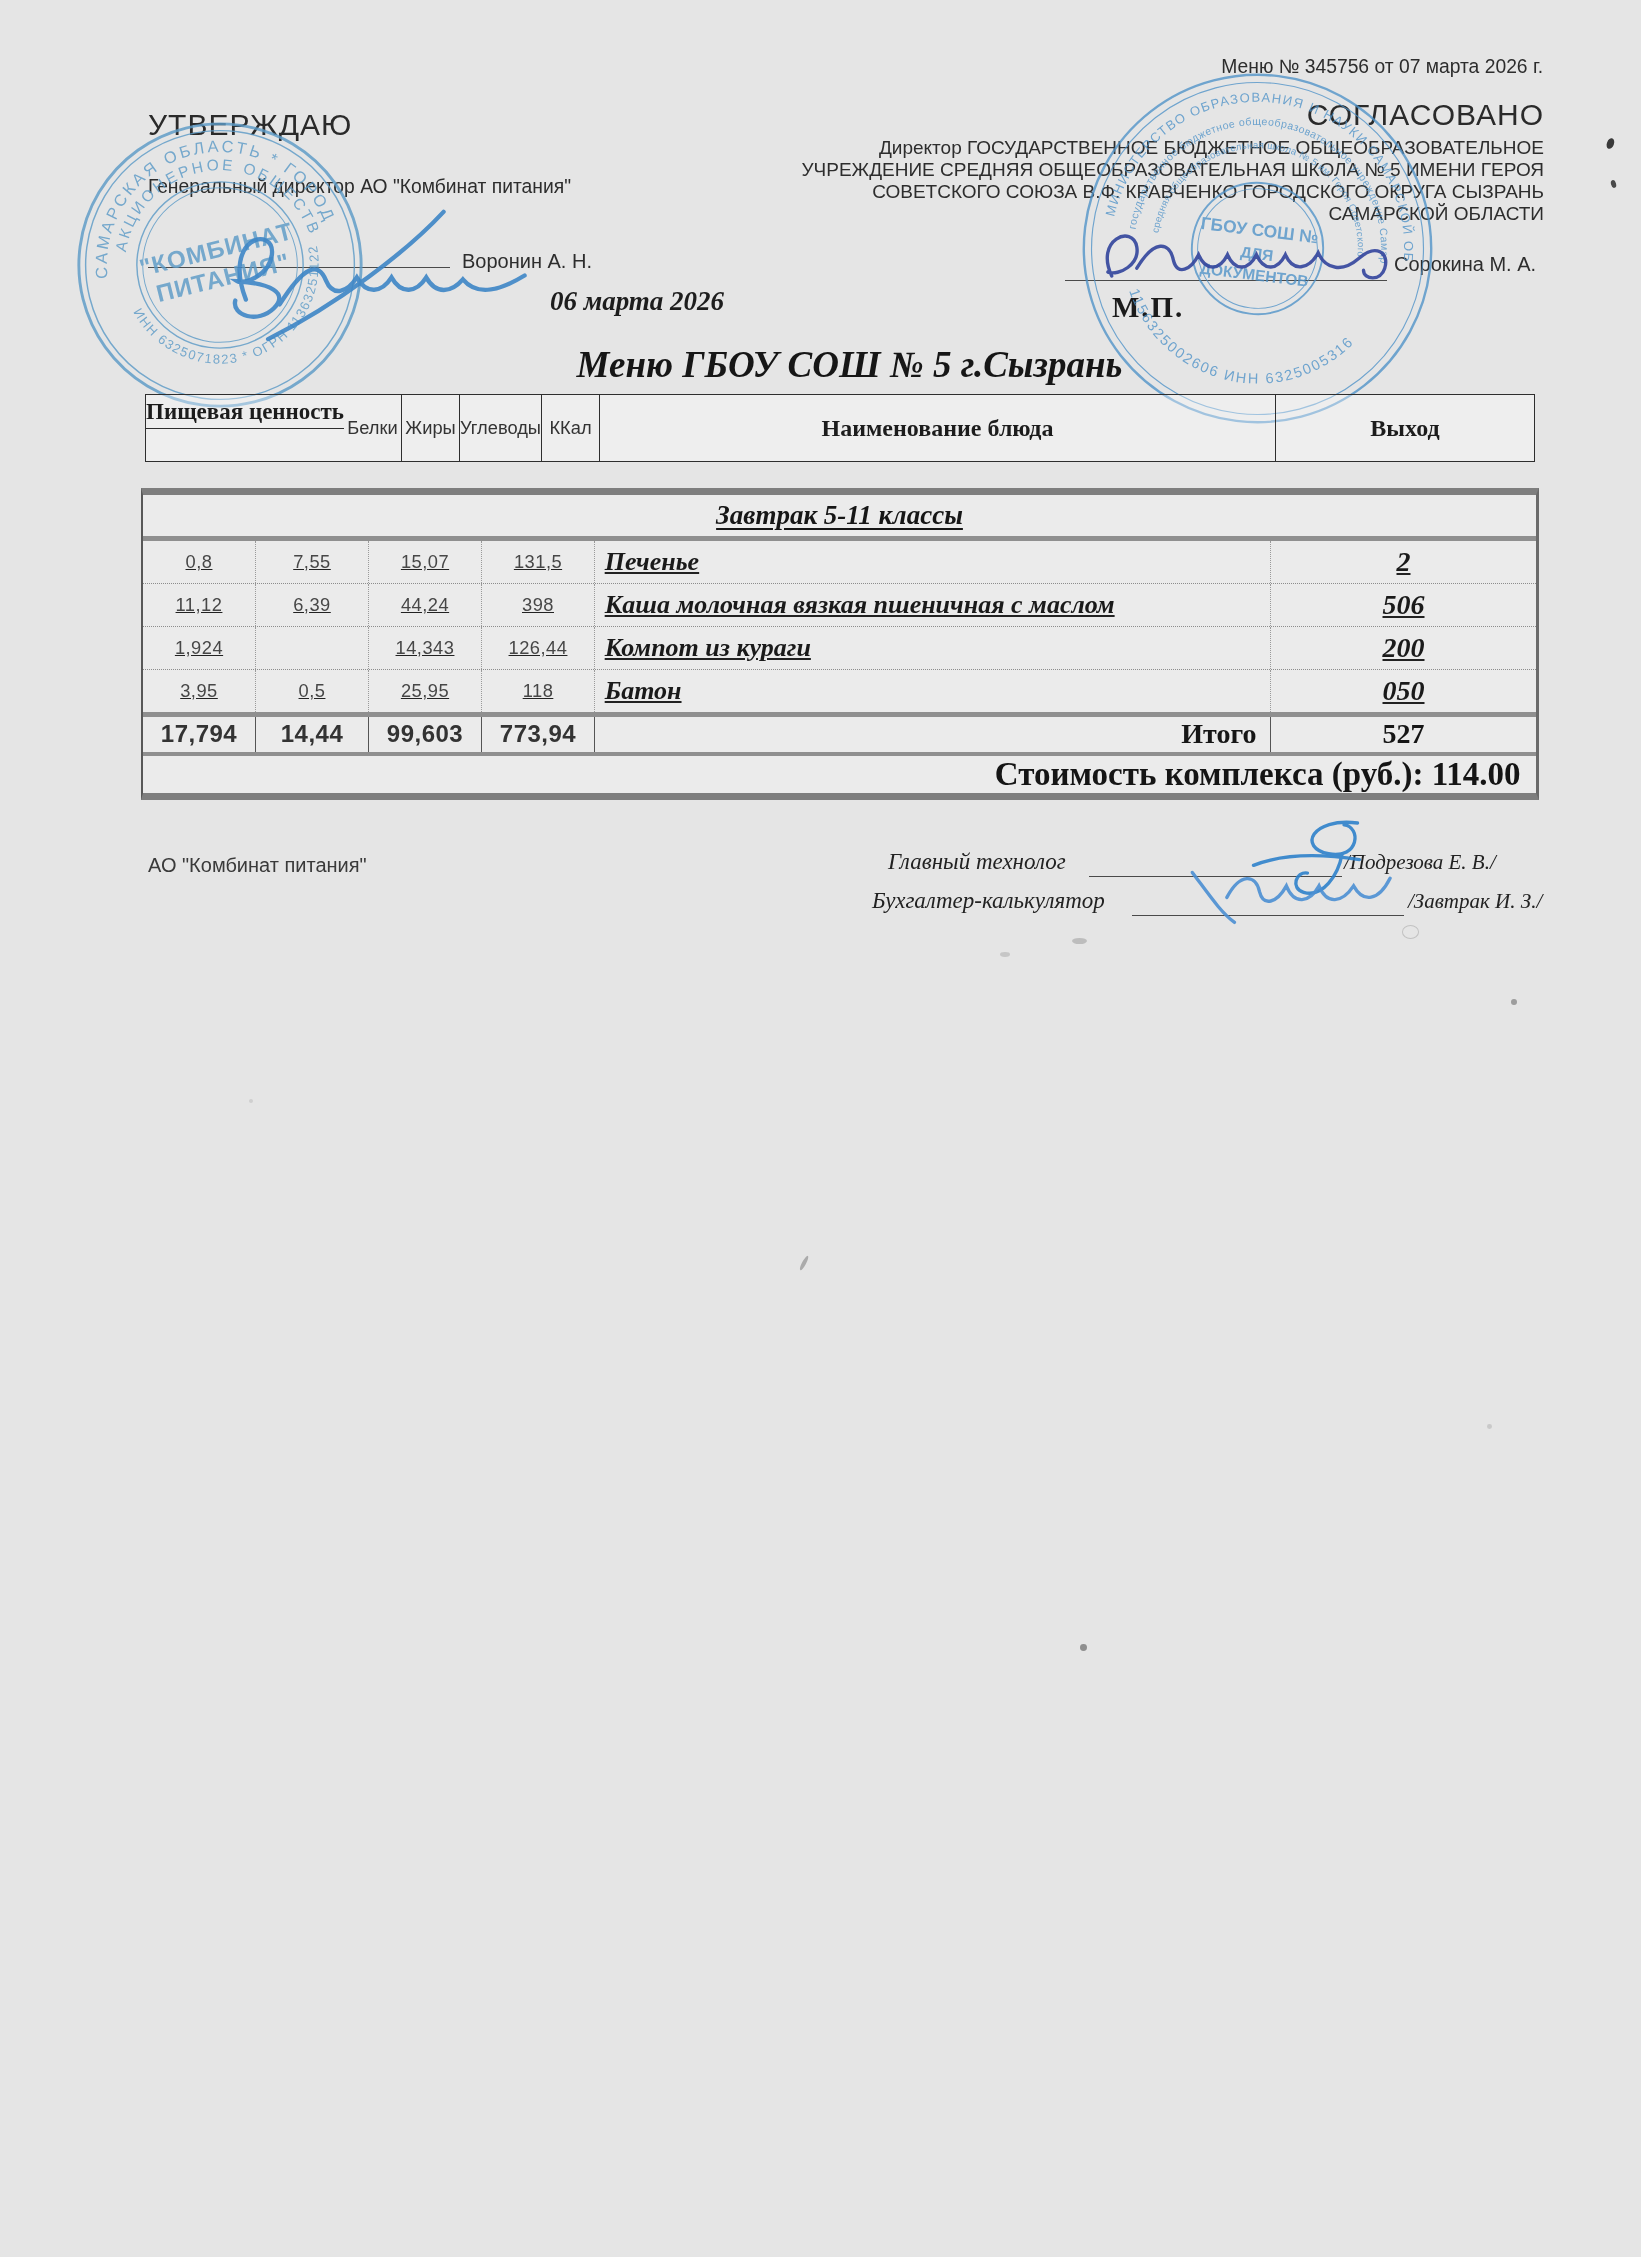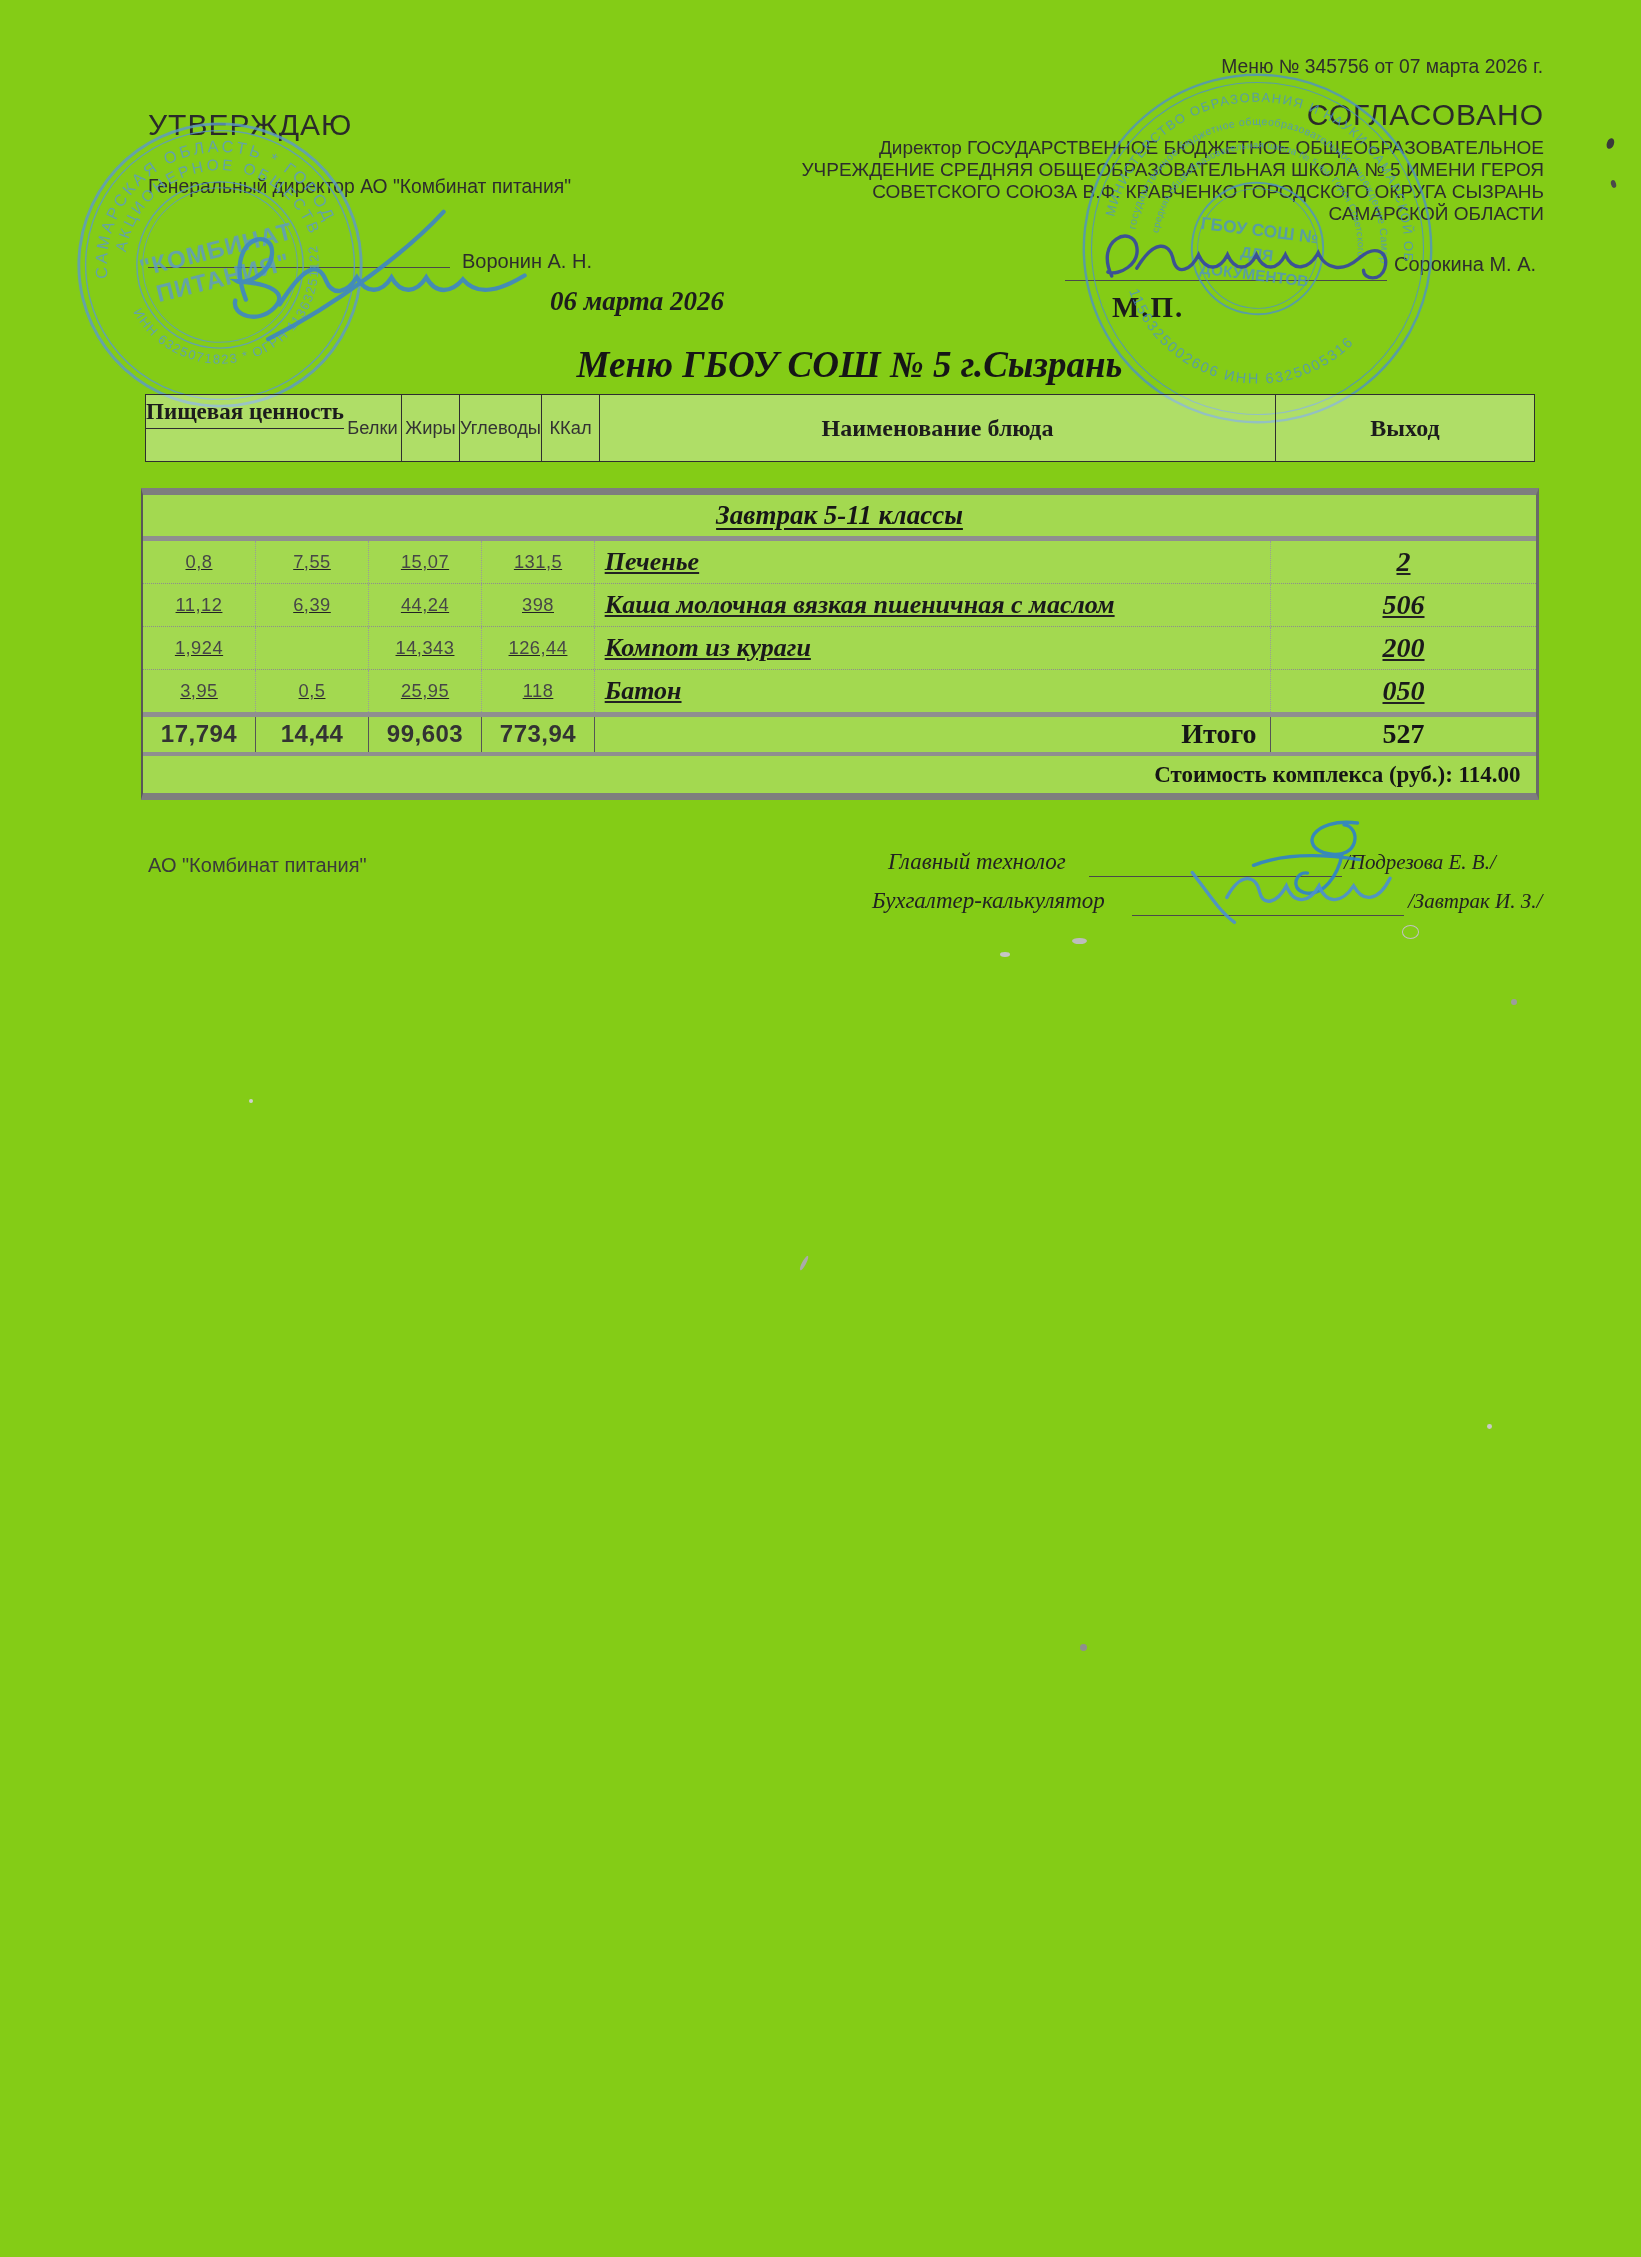--- a/index.html
+++ b/index.html
@@ -1,19 +1,19 @@
 <!DOCTYPE html>
 <html><head>
 <meta charset="utf-8">
 <style>
   html,body{margin:0;padding:0;}
   .page{
     position:relative;
     width:1641px;height:2257px;
-    background:#84cc16;
+    background:#e5e5e5;
     font-family:"Liberation Sans", sans-serif;
     color:#222;
     overflow:hidden;
   }
   .abs{position:absolute;}
 
   
   .menu-no{top:56px;right:98px;font-size:19.3px;color:#2d2d2d;}
 
   
@@ -66,21 +66,21 @@
   .ncell{width:113px;border-right:1.9px dotted #9a9a9a;font-size:18.3px;color:#474747;letter-spacing:0.5px;}
   .dishcell{width:676px;border-right:1.9px dotted #9a9a9a;justify-content:flex-start;padding-left:9.7px;
     font-family:"Liberation Serif",serif;font-weight:bold;font-style:italic;font-size:26px;color:#1a1a1a;}
   .outcell{flex:1;font-family:"Liberation Serif",serif;font-weight:bold;font-style:italic;font-size:28px;color:#1a1a1a;}
   .totals-row{height:35px;display:flex;align-items:center;}
   .totals-row .ncell{border-right:1.9px solid #555;font-weight:bold;font-size:24px;color:#333;}
   .totals-label{width:676px;border-right:1.9px solid #555;justify-content:flex-end;padding-right:13.5px;
     font-family:"Liberation Serif",serif;font-weight:bold;font-size:28px;color:#161616;}
   .totals-out{flex:1;font-family:"Liberation Serif",serif;font-weight:bold;font-size:28px;color:#161616;}
   .cost-row{height:37px;display:flex;align-items:center;justify-content:flex-end;padding-right:15.4px;
-    font-family:"Liberation Serif",serif;font-weight:bold;font-size:23px;color:#151515;}
+    font-family:"Liberation Serif",serif;font-weight:bold;font-size:33px;color:#151515;}
 
   
   .footer-org{left:148px;top:854px;font-size:20px;color:#3a3a3a;}
   .f-label{font-family:"Liberation Serif",serif;font-style:italic;font-size:23px;color:#222;}
   .tech-label{left:888px;top:849px;}
   .tech-line{left:1089px;top:876px;width:253px;}
   .tech-name{left:1344px;top:850px;}
   .acc-label{left:872px;top:888px;}
   .acc-line{left:1132px;top:915px;width:272px;}
   .acc-name{left:1408px;top:889px;}

